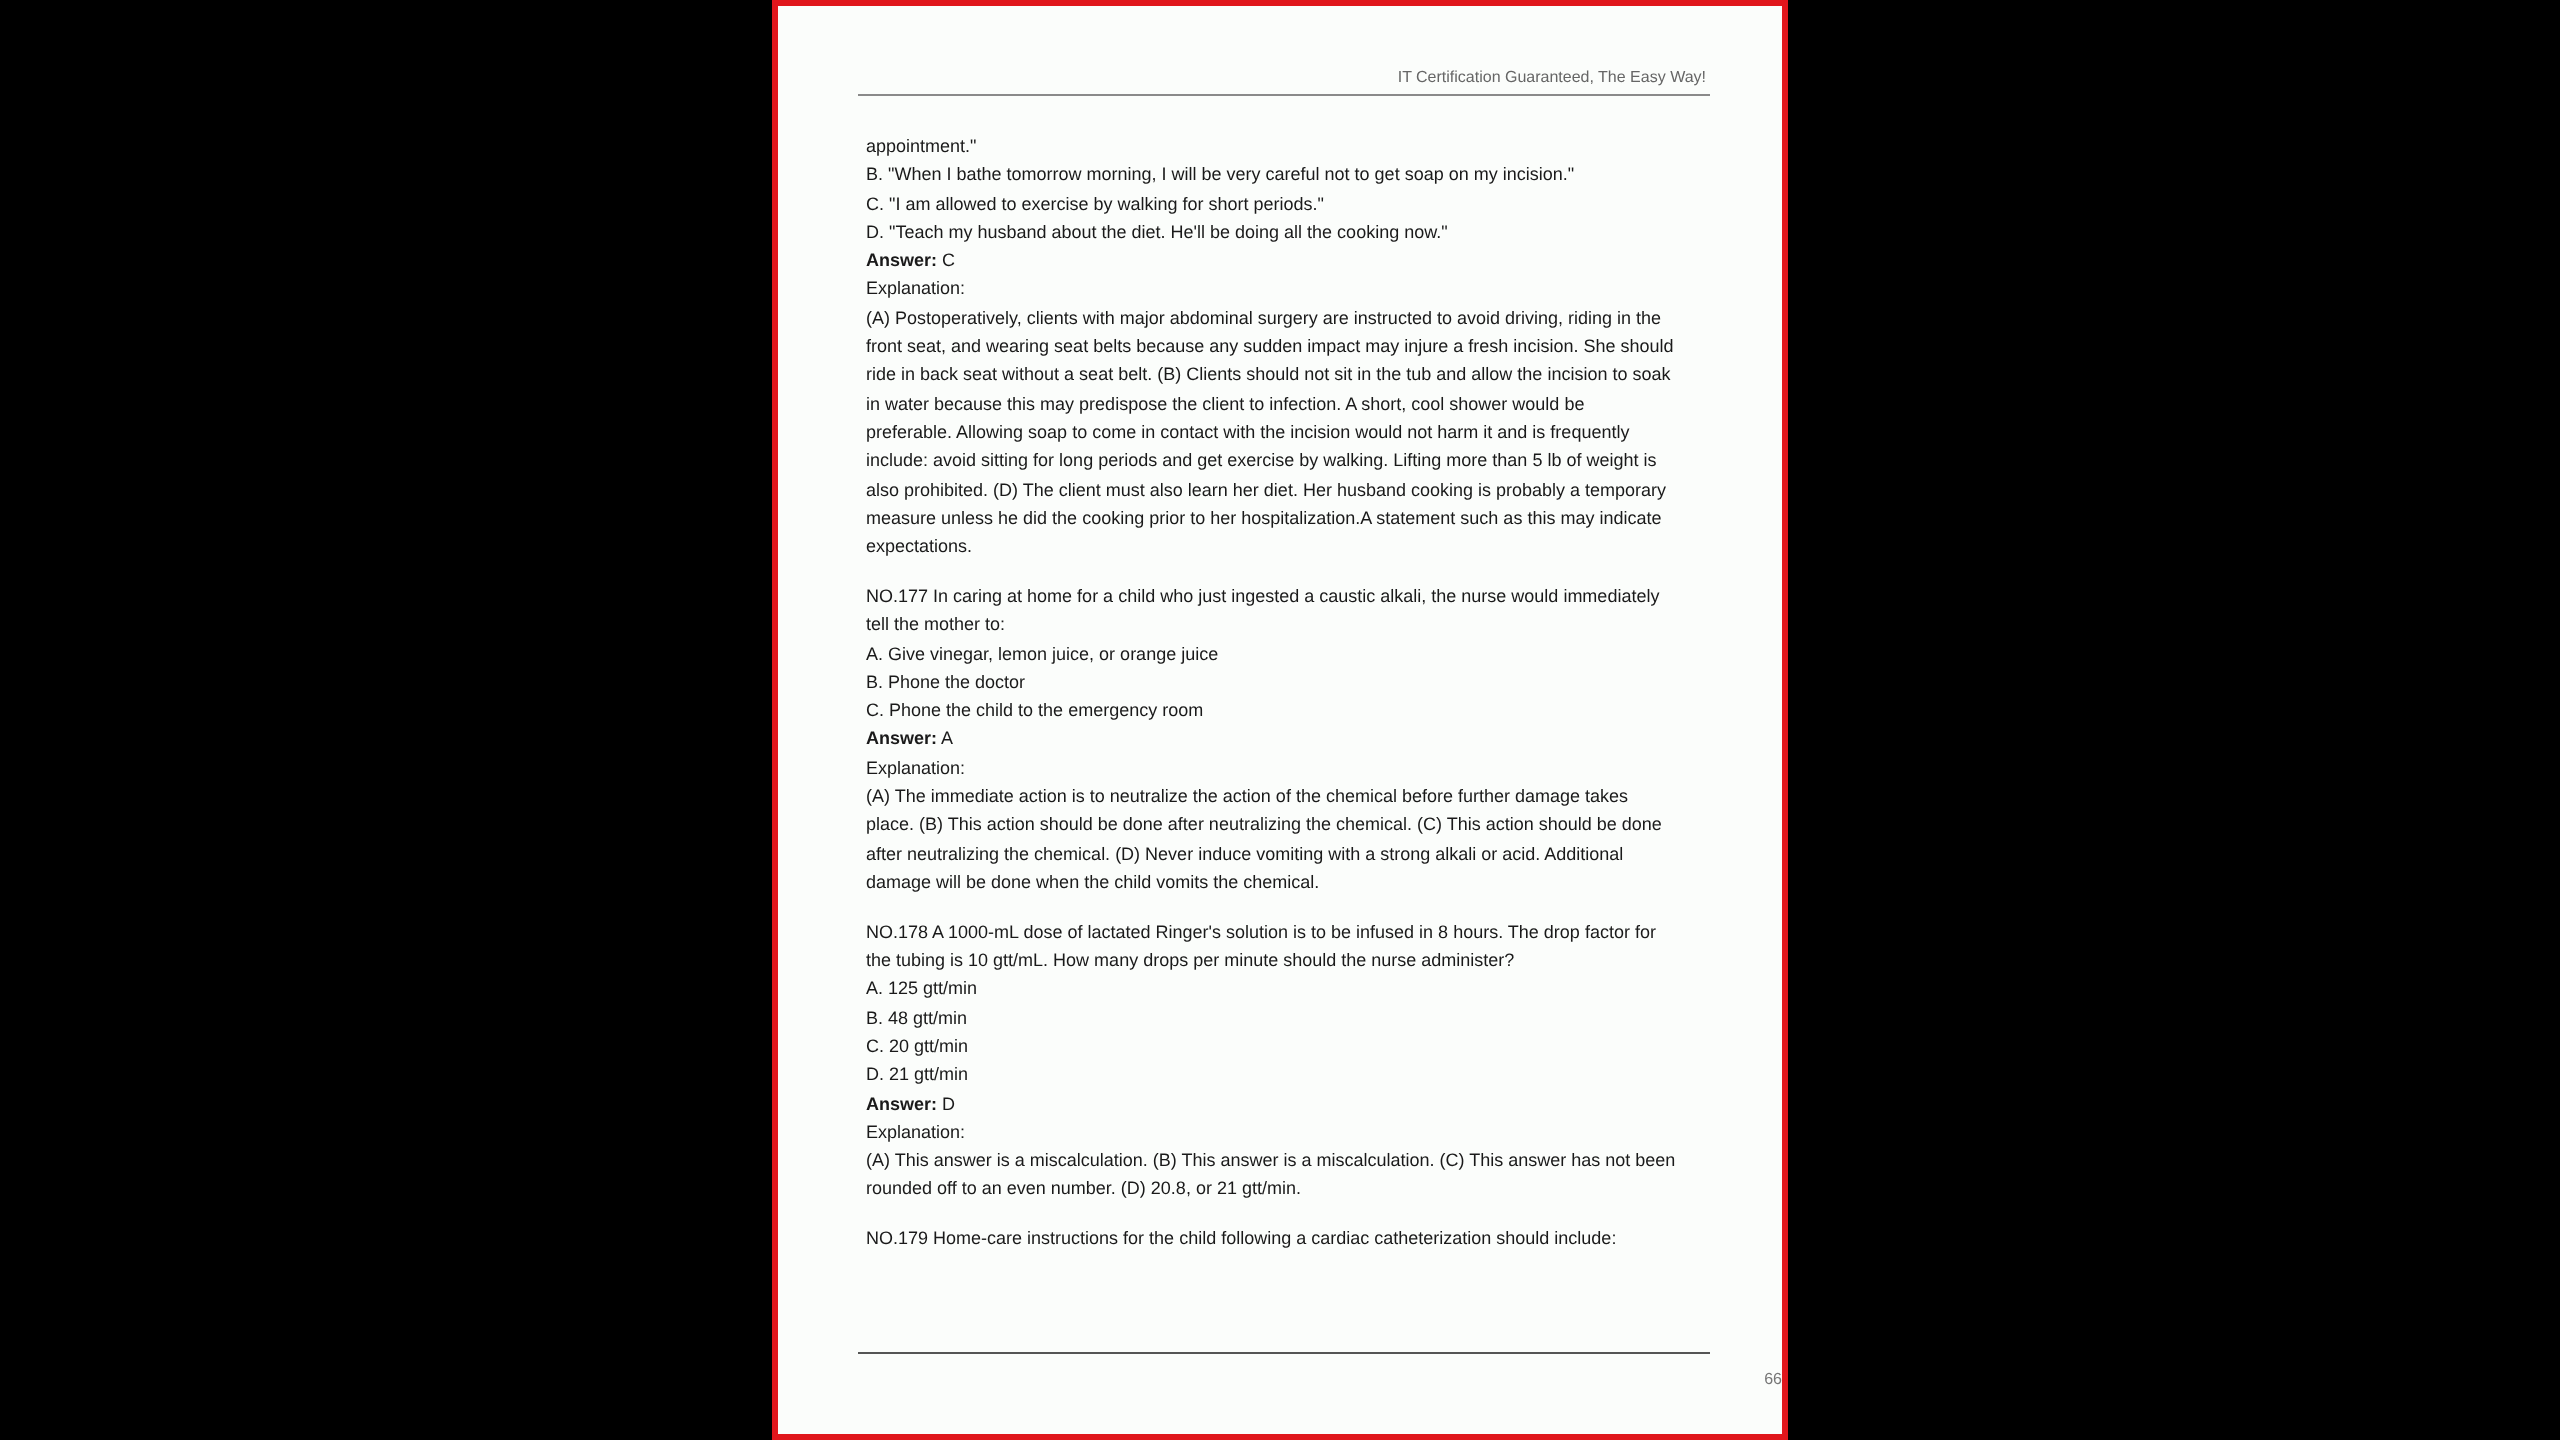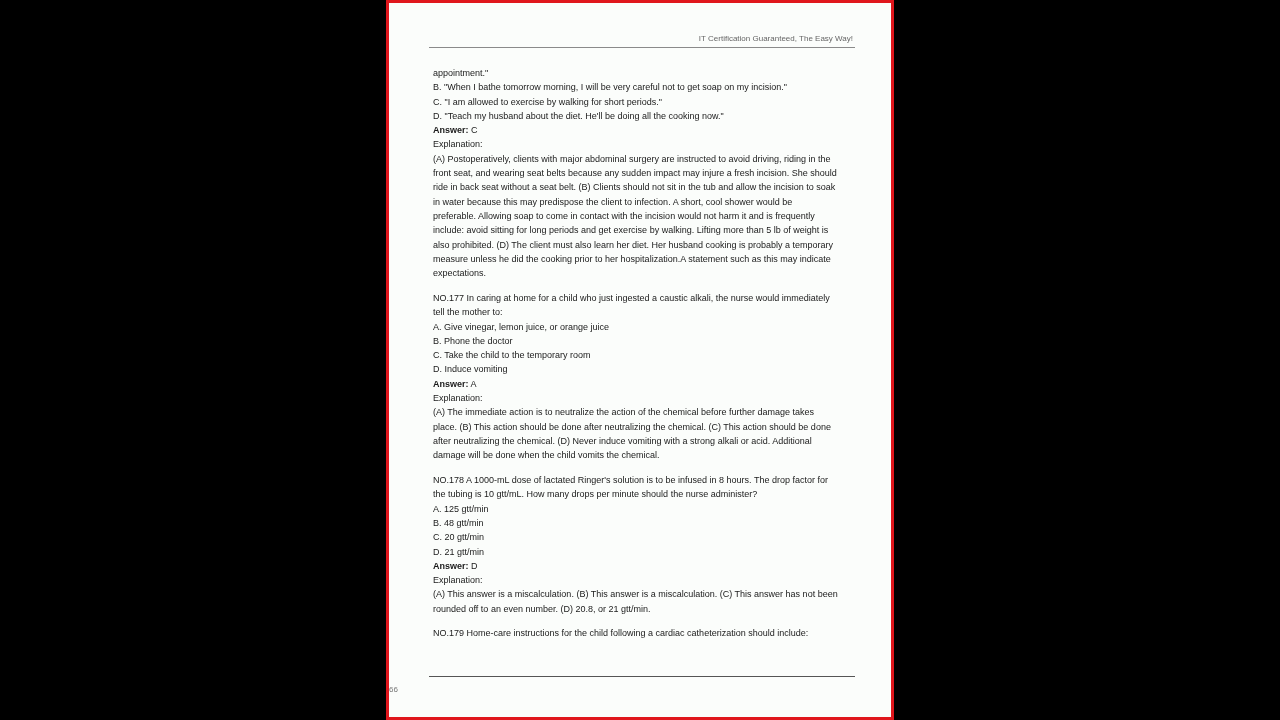--- a/index.html
+++ b/index.html
@@ -57,21 +57,21 @@
     top: 673px;
     width: 426px;
     height: 0;
     border-top: 1px solid #555555;
   }
   .page-number {
     position: absolute;
     left: 0;
     width: 100%;
     top: 682px;
-    text-align: left;
+    text-align: right;
     font-family: "Liberation Sans", sans-serif;
     font-size: 8px;
     color: #777777;
   }
 </style>
 </head>
 <body>
 
 <div class="page">
 
@@ -99,22 +99,21 @@
       <div class="line">expectations.</div>
     </div>
 
     <div class="gap"></div>
 
     <div>
       <div class="line">NO.177 In caring at home for a child who just ingested a caustic alkali, the nurse would immediately</div>
       <div class="line">tell the mother to:</div>
       <div class="line">A. Give vinegar, lemon juice, or orange juice</div>
       <div class="line">B. Phone the doctor</div>
-      <div class="line">C. Take the child to the temporary room</div>
-      <div class="line">D. Induce vomiting</div>
+      <div class="line">C. Phone the child to the emergency room</div>
       <div class="line"><span class="answer-label">Answer:</span> <span>A</span></div>
       <div class="line">Explanation:</div>
       <div class="line">(A) The immediate action is to neutralize the action of the chemical before further damage takes</div>
       <div class="line">place. (B) This action should be done after neutralizing the chemical. (C) This action should be done</div>
       <div class="line">after neutralizing the chemical. (D) Never induce vomiting with a strong alkali or acid. Additional</div>
       <div class="line">damage will be done when the child vomits the chemical.</div>
     </div>
 
     <div class="gap"></div>
 

